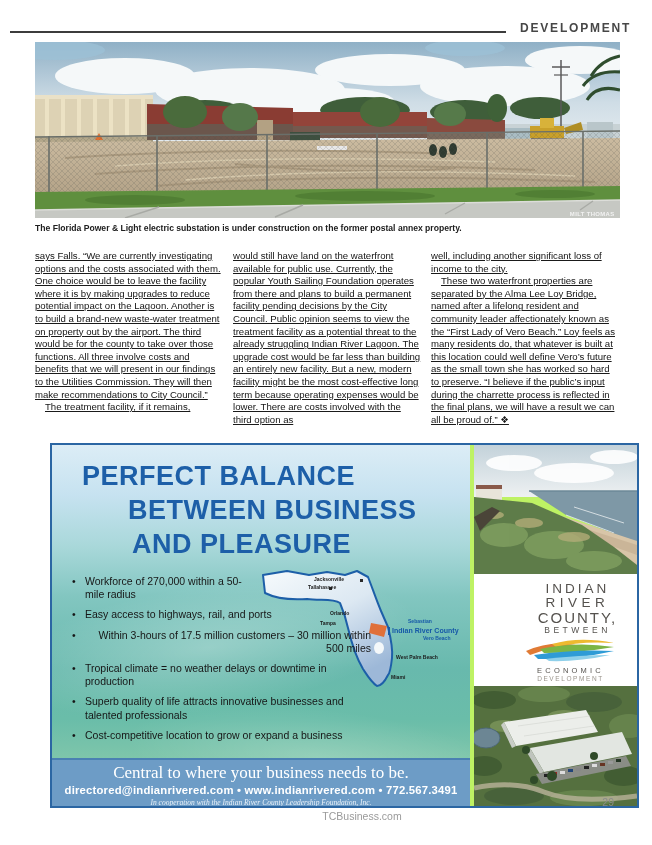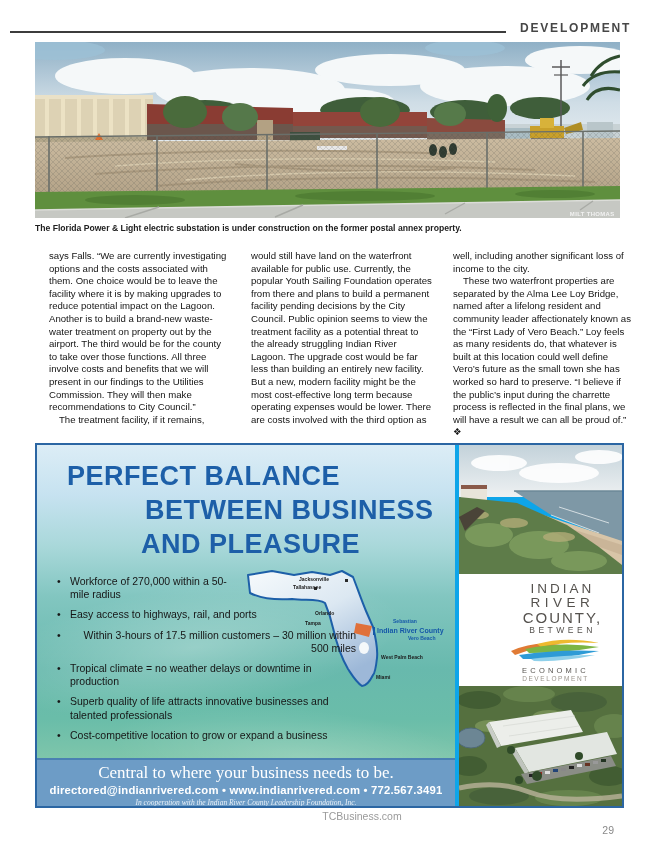--- a/index.html
+++ b/index.html
@@ -13,40 +13,40 @@
 
   
   .main-photo{position:absolute;left:35px;top:42px;width:585px;height:176px;overflow:hidden;background:#cfd8dd;}
   .main-photo svg{display:block;}
   .credit{position:absolute;right:6px;bottom:1px;font-size:7px;font-weight:bold;color:#f2f2f2;
         letter-spacing:.4px;transform:scale(.85);transform-origin:right bottom;}
 
   .caption{position:absolute;left:35px;top:223px;width:585px;font-size:8.6px;font-weight:bold;color:#202020;}
 
   
-  .columns{position:absolute;left:49px;top:250px;width:585px;display:flex;gap:21px;}
+  .columns{position:absolute;left:35px;top:250px;width:585px;display:flex;gap:9px;text-decoration:underline;}
   .col{width:189px;font-size:9.6px;line-height:12.6px;color:#141414;text-align:left;}
   .col p{margin:0;}
   .col p.ind{text-indent:10px;}
 
   
-  .ad{position:absolute;left:35px;top:443px;width:589px;height:365px;border:2px solid #2b66a3;box-sizing:border-box;background:#0ea5e9;}
+  .ad{position:absolute;left:50px;top:443px;width:589px;height:365px;border:2px solid #2b66a3;box-sizing:border-box;background:#bef264;}
   .ad-left{position:absolute;left:0;top:0;width:418px;height:361px;overflow:hidden;
     background:linear-gradient(180deg,#dcedf6 0%,#c6e2f0 14%,#a9d8da 28%,#82c6c0 42%,#68b9ad 62%,#6abda9 76%,#84c8ab 90%,#8fceb0 100%);}
   .ad-left::before{content:"";position:absolute;left:-80px;top:90px;width:600px;height:260px;
     background:radial-gradient(ellipse 300px 90px at 40% 40%,rgba(255,255,255,.28),rgba(255,255,255,0) 70%);
     transform:rotate(-8deg);}
   .ad-left::after{content:"";position:absolute;left:-40px;top:200px;width:560px;height:220px;
     background:radial-gradient(ellipse 280px 70px at 55% 50%,rgba(255,255,255,.18),rgba(255,255,255,0) 70%);
     transform:rotate(6deg);}
   .headline{position:absolute;left:0;top:14px;width:418px;z-index:3;}
   .hl{font-weight:bold;font-size:27px;line-height:34px;color:#1d5fa8;letter-spacing:.5px;}
   .hl1{margin-left:30px;}
-  .hl2{margin-left:108px;}
-  .hl3{margin-left:104px;}
+  .hl2{margin-left:76px;}
+  .hl3{margin-left:80px;}
   .bullets{position:absolute;left:20px;top:130px;width:300px;z-index:3;}
   .bullet{position:relative;padding-left:13px;font-size:10.5px;line-height:13.2px;color:#161616;margin-bottom:7px;}
   .bullet::before{content:"•";position:absolute;left:0;top:0;font-size:10.5px;color:#161616;}
   .bullet:nth-child(1){max-width:172px;}
   .bullet:nth-child(3){max-width:286px;text-align:right;}
   .bullet:nth-child(4){max-width:262px;}
   .bullet:nth-child(5){max-width:272px;}
 
   .map{position:absolute;left:205px;top:120px;width:210px;height:135px;z-index:2;pointer-events:none;}
   .map svg{position:absolute;left:0;top:0;}
@@ -78,21 +78,21 @@
   .ln2{font-size:13.5px;letter-spacing:4.5px;}
   .ln3{font-size:15px;letter-spacing:2px;margin-top:1px;}
   .ln4{font-size:8.5px;letter-spacing:3.5px;margin-top:1px;}
   .logo-swoosh{margin:1px 0 0 28px;}
   .lt1{font-size:7.5px;letter-spacing:3.2px;color:#55524e;margin-left:30px;}
   .lt2{font-size:6.5px;letter-spacing:1.6px;color:#9a948c;margin-left:30px;}
   .industrial{width:163px;height:120px;overflow:hidden;}
 
   
   .footer-site{position:absolute;left:0;top:810px;width:652px;text-align:center;font-size:10.5px;color:#9a9a9a;padding-left:36px;}
-  .footer-page{position:absolute;right:38px;top:824px;font-size:10.5px;color:#8a8a8a;}
+  .footer-page{position:absolute;right:38px;top:796px;font-size:10.5px;color:#8a8a8a;}
 </style>
 </head>
 <body>
 
 <div class="page">
 
   <div class="header-rule"></div>
   <div class="header-label">DEVELOPMENT</div>
 
   <div class="main-photo">

